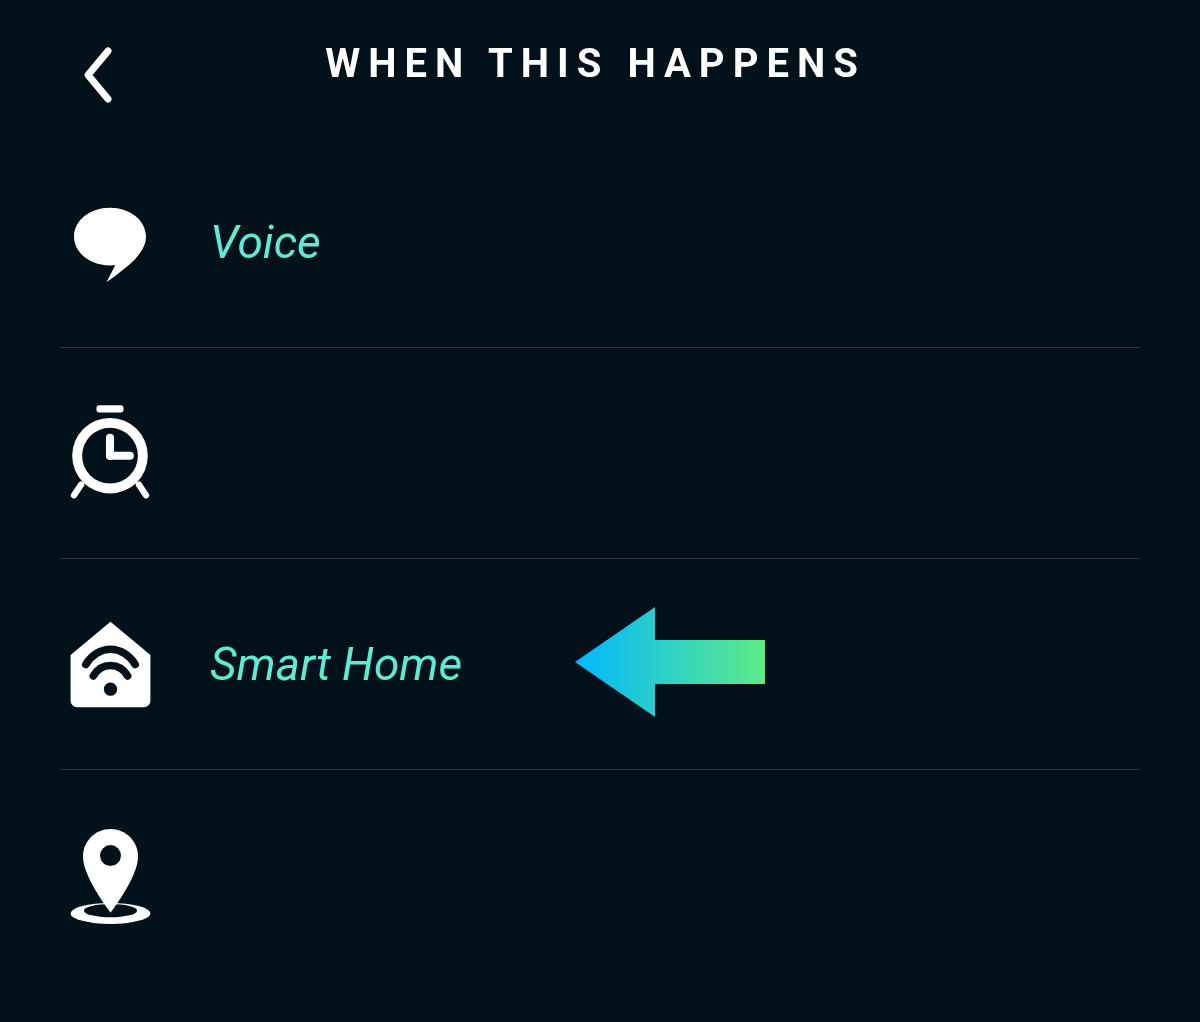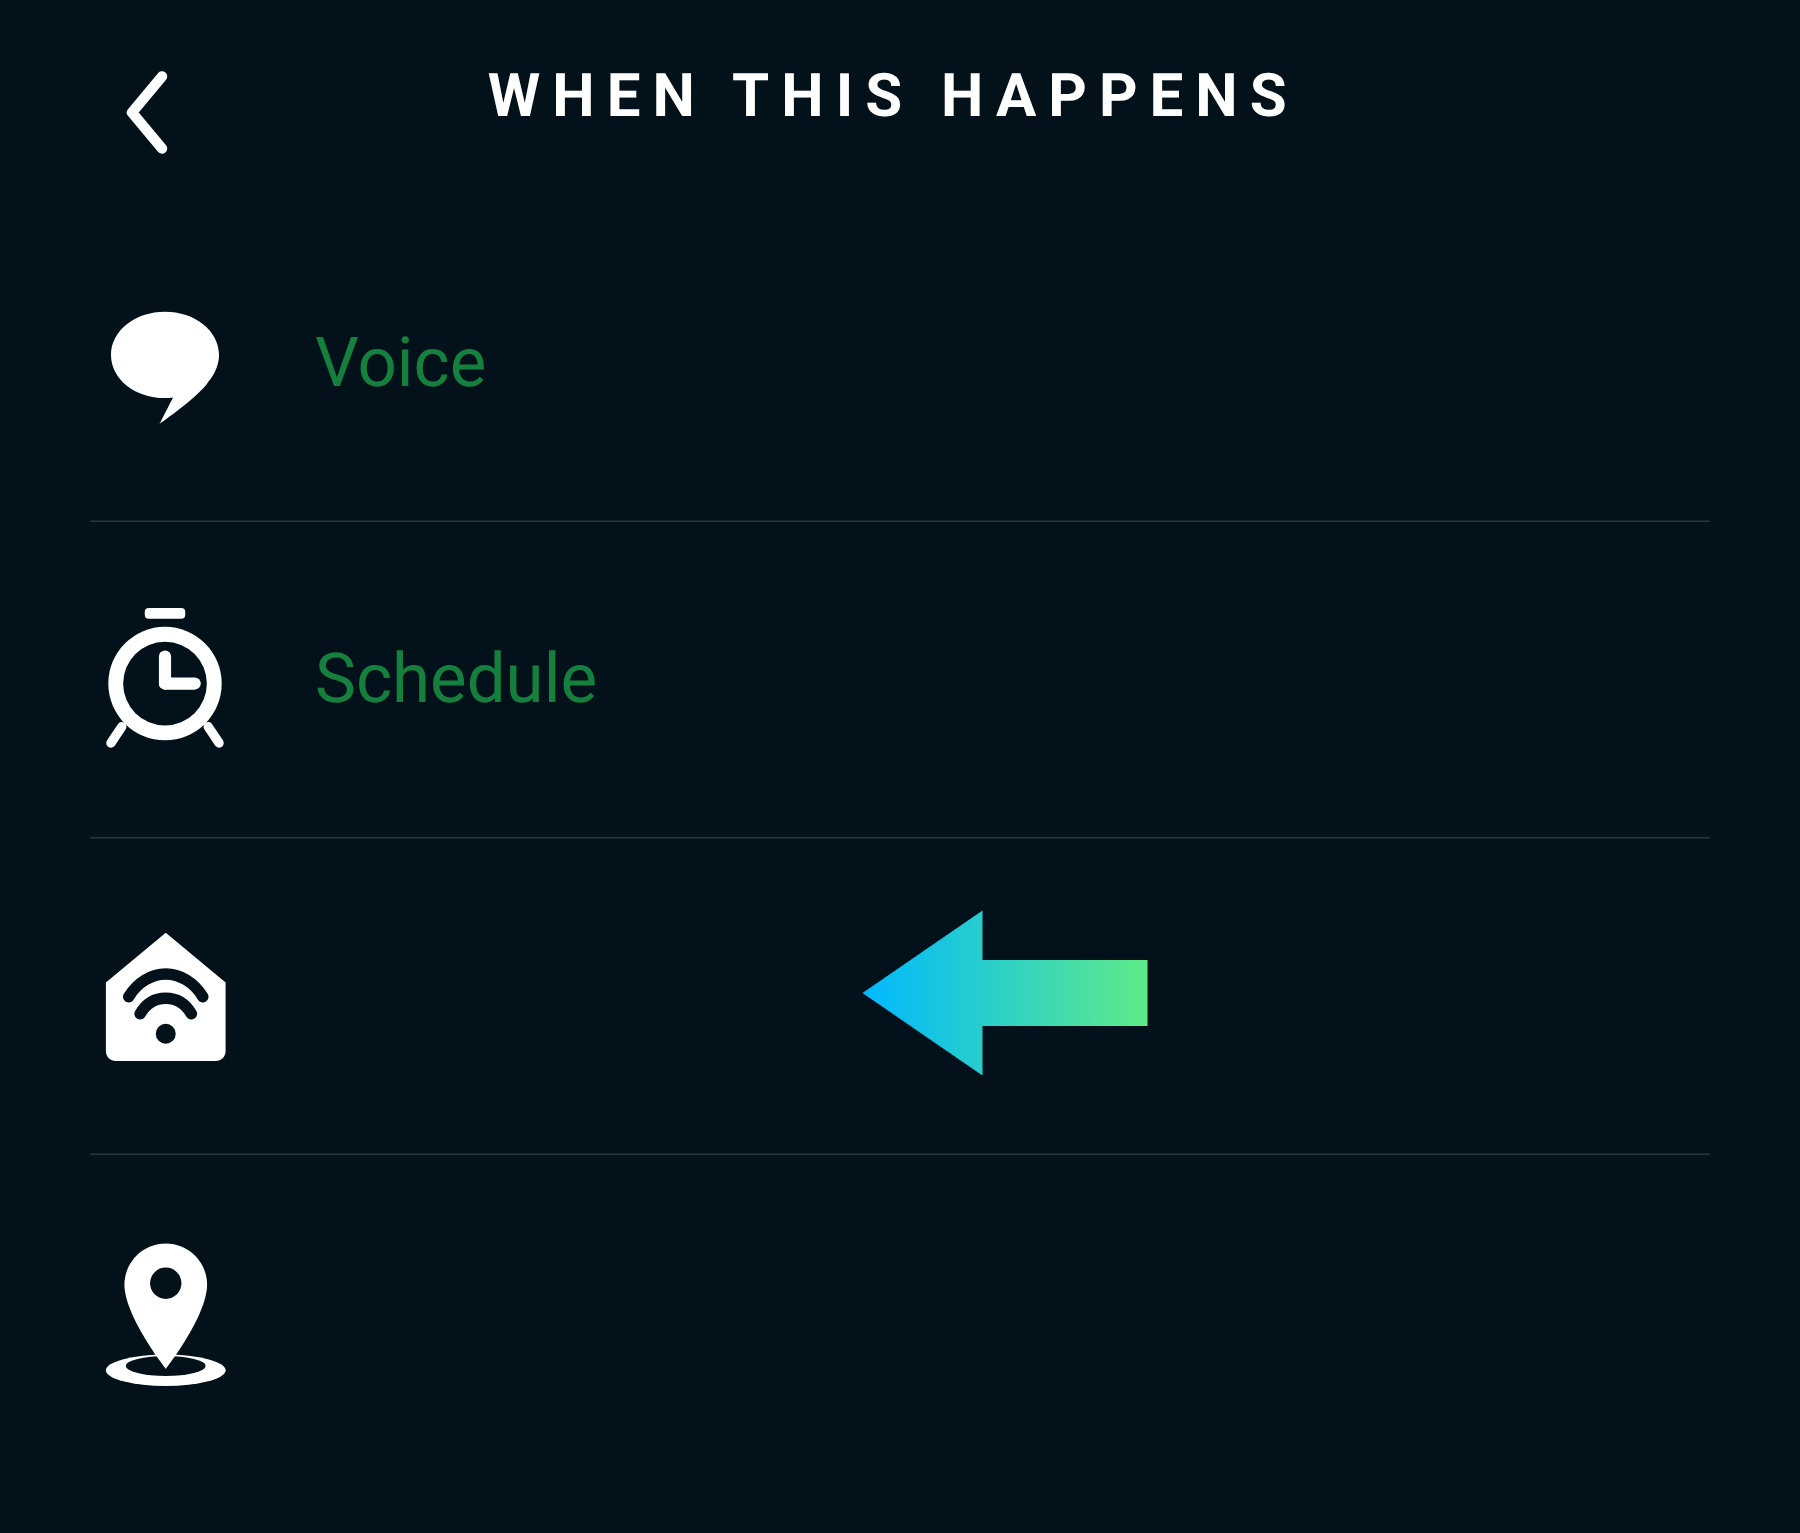--- a/index.html
+++ b/index.html
@@ -62,21 +62,22 @@
       height: 100px;
       display: flex;
       align-items: center;
       justify-content: center;
       margin-right: 50px;
     }
     
     .item-label {
       font-size: 46px;
       font-weight: 400;
-      color: #15803d;
+      color: #5eead4;
+      font-style: italic;
     }
     
     .highlight-arrow {
       position: absolute;
       left: 510px;
       top: 50%;
       transform: translateY(-50%);
     }
   </style>
 </head>
@@ -107,32 +108,32 @@
       <svg width="90" height="100" viewBox="0 0 100 110">
         <rect x="35" y="2" width="30" height="8" rx="3" fill="#ffffff"></rect>
         <circle cx="50" cy="58" r="42" fill="#ffffff"></circle>
         <circle cx="50" cy="58" r="31" fill="#03111a"></circle>
         <line x1="50" y1="58" x2="50" y2="38" stroke="#ffffff" stroke-width="9" stroke-linecap="round"></line>
         <line x1="50" y1="58" x2="72" y2="58" stroke="#ffffff" stroke-width="9" stroke-linecap="round"></line>
         <line x1="18" y1="90" x2="10" y2="102" stroke="#ffffff" stroke-width="7" stroke-linecap="round"></line>
         <line x1="82" y1="90" x2="90" y2="102" stroke="#ffffff" stroke-width="7" stroke-linecap="round"></line>
       </svg>
     </div>
-    <div class="item-label">Schedule</div>
   </div>
 
   <div class="list-item">
     <div class="icon-wrap">
       <svg width="95" height="95" viewBox="0 0 100 100">
         <path d="M 50 5 L 92 40 L 92 88 C 92 92 89 95 85 95 L 15 95 C 11 95 8 92 8 88 L 8 40 Z" fill="#ffffff"></path>
         <path d="M 24 50 C 30 40 40 34 50 34 C 60 34 70 40 76 50" stroke="#03111a" stroke-width="8" fill="none" stroke-linecap="round"></path>
         <path d="M 32 62 C 36 55 42 51 50 51 C 58 51 64 55 68 62" stroke="#03111a" stroke-width="8" fill="none" stroke-linecap="round"></path>
         <circle cx="50" cy="76" r="7" fill="#03111a"></circle>
       </svg>
     </div>
+    <div class="item-label">Smart Home</div>
     <div class="highlight-arrow">
       <svg width="200" height="120" viewBox="0 0 200 120">
         <defs>
           <linearGradient id="arrowGrad" x1="0%" y1="0%" x2="100%" y2="0%">
             <stop offset="0%" stop-color="#00b8ff"></stop>
             <stop offset="100%" stop-color="#5feb88"></stop>
           </linearGradient>
         </defs>
         <path d="M 5 60 L 85 5 L 85 38 L 195 38 L 195 82 L 85 82 L 85 115 Z" fill="url(#arrowGrad)"></path>
       </svg>

